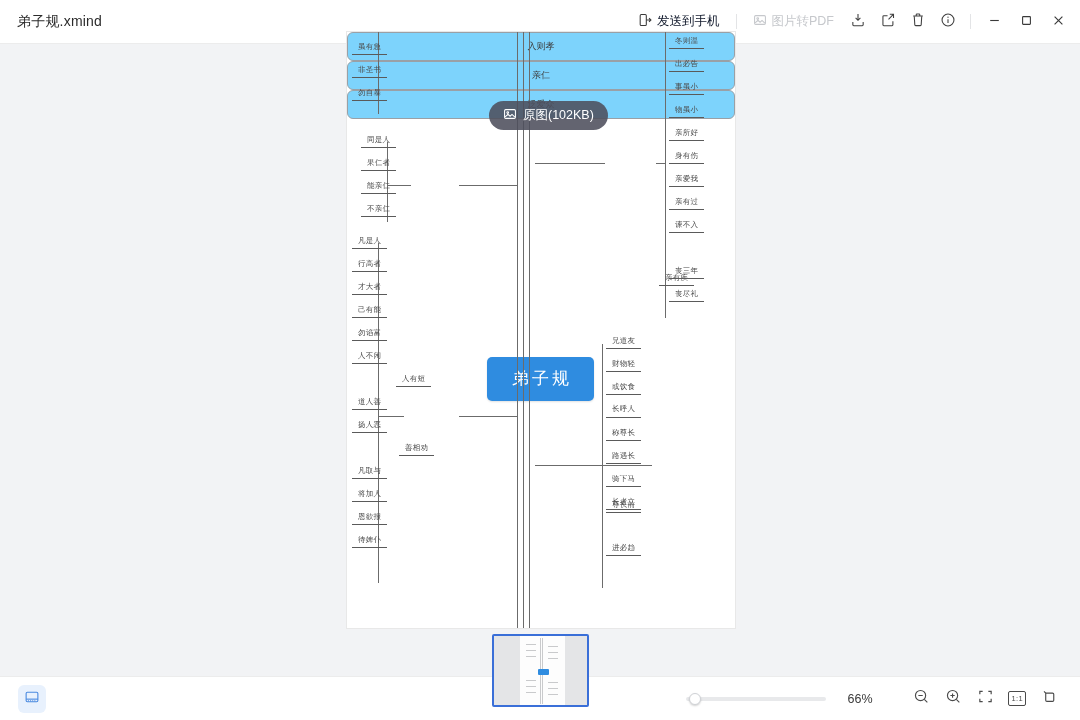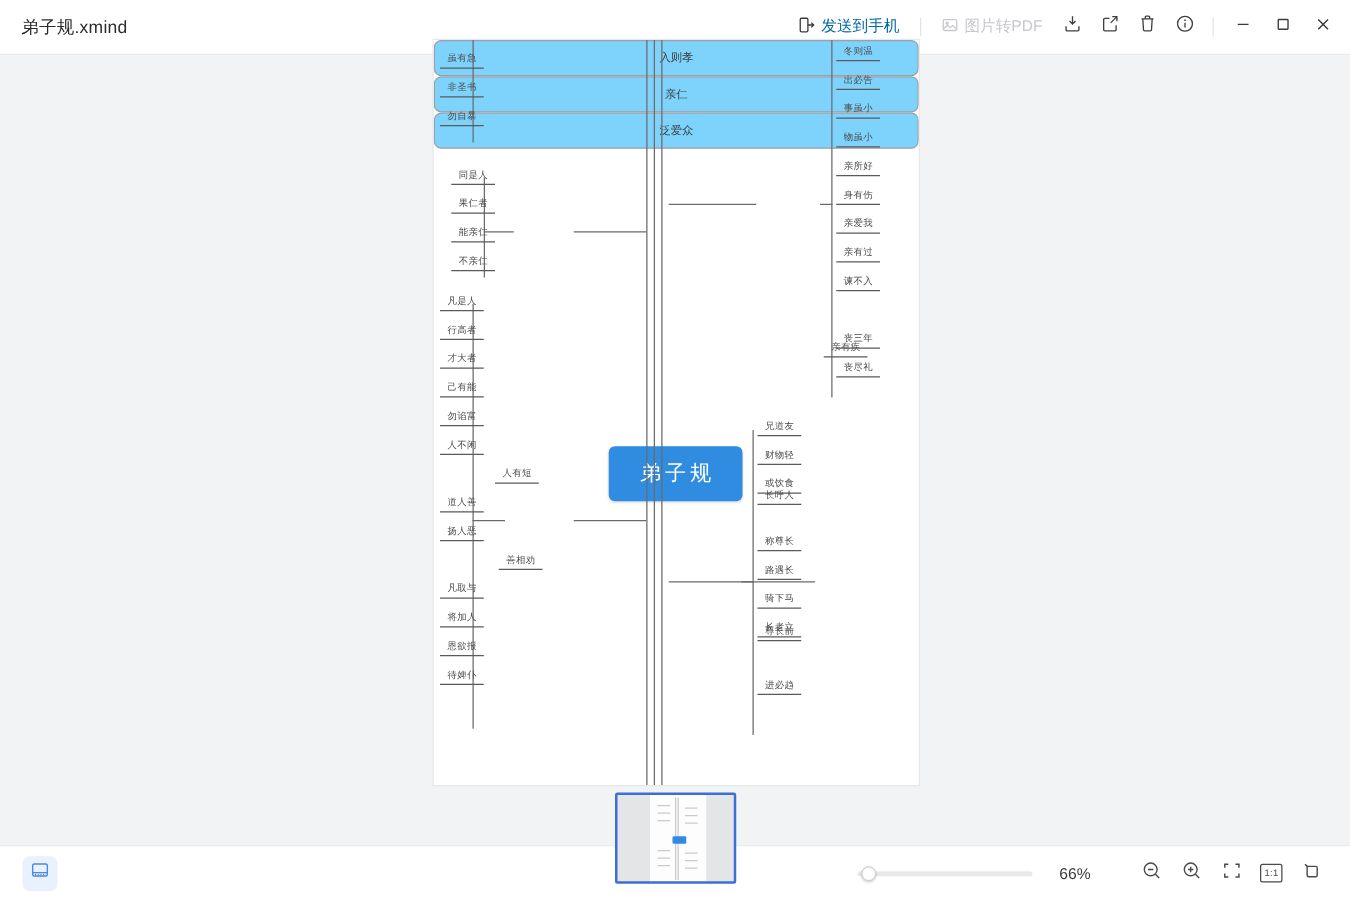--- a/index.html
+++ b/index.html
@@ -23,21 +23,21 @@
     font-size: 14px; color: #2b2b2b;
     letter-spacing: .2px;
   }
   .tb-right {
     margin-left: auto; display: flex; align-items: center;
     height: 44px; padding-right: 6px;
   }
   .tb-btn {
     display: flex; align-items: center; gap: 5px;
     height: 28px; padding: 0 9px;
-    font-size: 12.5px; color: #0369a1;
+    font-size: 12.5px; color: #0f172a;
     border-radius: 4px; cursor: pointer;
   }
   .tb-btn.disabled { color: #c6c8cc; cursor: default; }
   .tb-sep { width: 1px; height: 15px; background: #e3e4e6; margin: 0 7px; }
   .tb-icon {
     width: 30px; height: 30px;
     display: flex; align-items: center; justify-content: center;
     border-radius: 4px; cursor: pointer; color: #3f3f3f;
   }
   .win-btn {
@@ -315,21 +315,21 @@
       <div class="node leaf" style="left:322px; top:258px;">丧尽礼</div>
 
       <div class="ln h" style="left:188px; top:433px; width:117px;"></div>
 
       <div class="ln v" style="left:255px; top:312px; height:244px;"></div>
       <div class="ln h" style="left:246px; top:433px; width:10px;"></div>
 
       <div class="node leaf" style="left:259px; top:305px;">兄道友</div>
       <div class="node leaf" style="left:259px; top:328px;">财物轻</div>
       <div class="node leaf" style="left:259px; top:351px;">或饮食</div>
-      <div class="node leaf" style="left:259px; top:360px;">长呼人</div>
+      <div class="node leaf" style="left:259px; top:374px;font-family:Liberation Mono, monospace;">长呼人</div>
       <div class="node leaf" style="left:259px; top:397px;">称尊长</div>
       <div class="node leaf" style="left:259px; top:420px;">路遇长</div>
       <div class="node leaf" style="left:259px; top:443px;">骑下马</div>
       <div class="node leaf" style="left:259px; top:466px;">长者立</div>
       <div class="node leaf" style="left:259px; top:469px;">尊长前</div>
       <div class="node leaf" style="left:259px; top:512px;">进必趋</div>
 
       <div class="boxnode" style="left:64px; top:140px;">亲仁</div>
       <div class="ln h" style="left:112px; top:153px; width:58px;"></div>
 
@@ -364,20 +364,30 @@
 
       <div class="ln v" style="left:31px; top:-10px; height:92px;"></div>
 
       <div class="node leaf" style="left:5px; top:11px;">虽有急</div>
       <div class="node leaf" style="left:5px; top:34px;">非圣书</div>
       <div class="node leaf" style="left:5px; top:57px;">勿自暴</div>
 
     </div>
   </div>
 
+  <div class="origbadge">
+    <span>
+      <svg width="14" height="14" viewBox="0 0 16 16" fill="none" stroke="#ffffff" stroke-width="1.2">
+        <rect x="1.8" y="3" width="12.4" height="10" rx="1.3"></rect>
+        <circle cx="5.4" cy="6.4" r="1"></circle>
+        <path d="M2.4 11.3l3.3-3 2.4 2.2 2.2-2 3.3 3"></path>
+      </svg>
+    </span>
+    <span>原图(102KB)</span>
+  </div>
 
   <div class="thumb">
     <div class="thumb-inner">
       <div class="tk" style="left:20px; top:2px; width:1px; height:66px;"></div>
       <div class="tk" style="left:22px; top:2px; width:1px; height:66px;"></div>
       <div class="tk" style="left:6px; top:8px; width:10px; height:1px;"></div>
       <div class="tk" style="left:6px; top:14px; width:10px; height:1px;"></div>
       <div class="tk" style="left:6px; top:20px; width:10px; height:1px;"></div>
       <div class="tk" style="left:28px; top:10px; width:10px; height:1px;"></div>
       <div class="tk" style="left:28px; top:16px; width:10px; height:1px;"></div>

